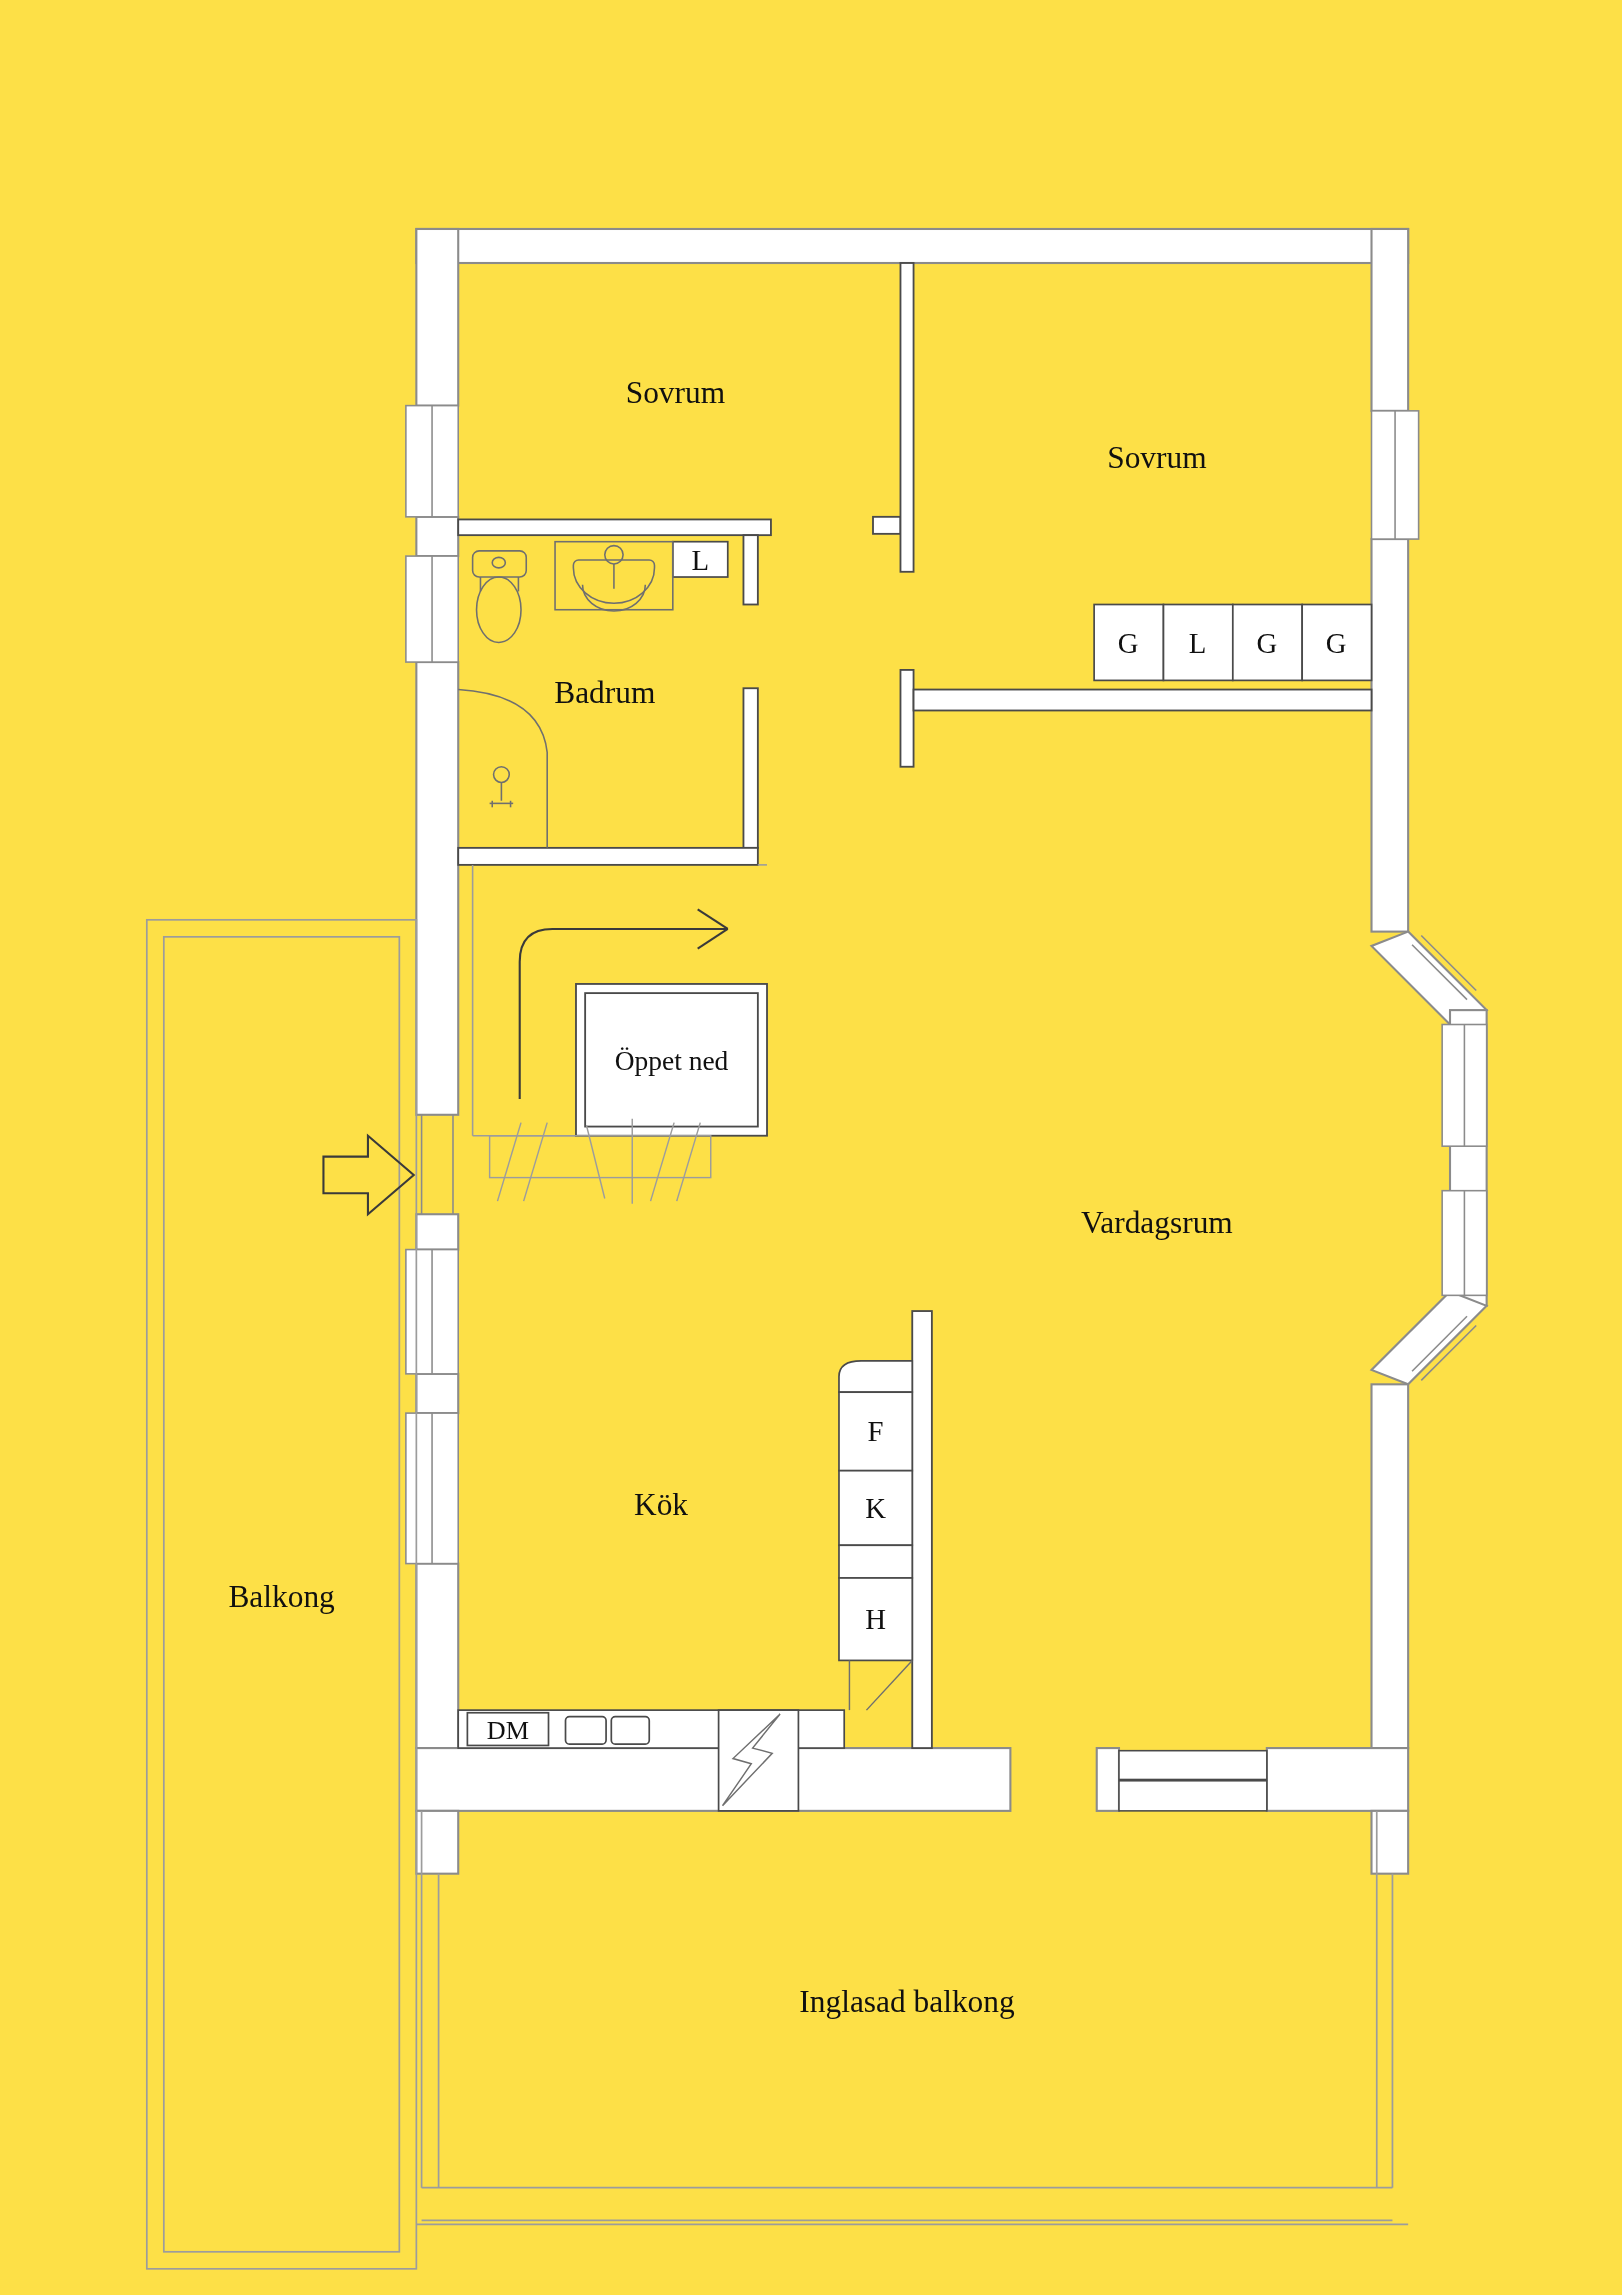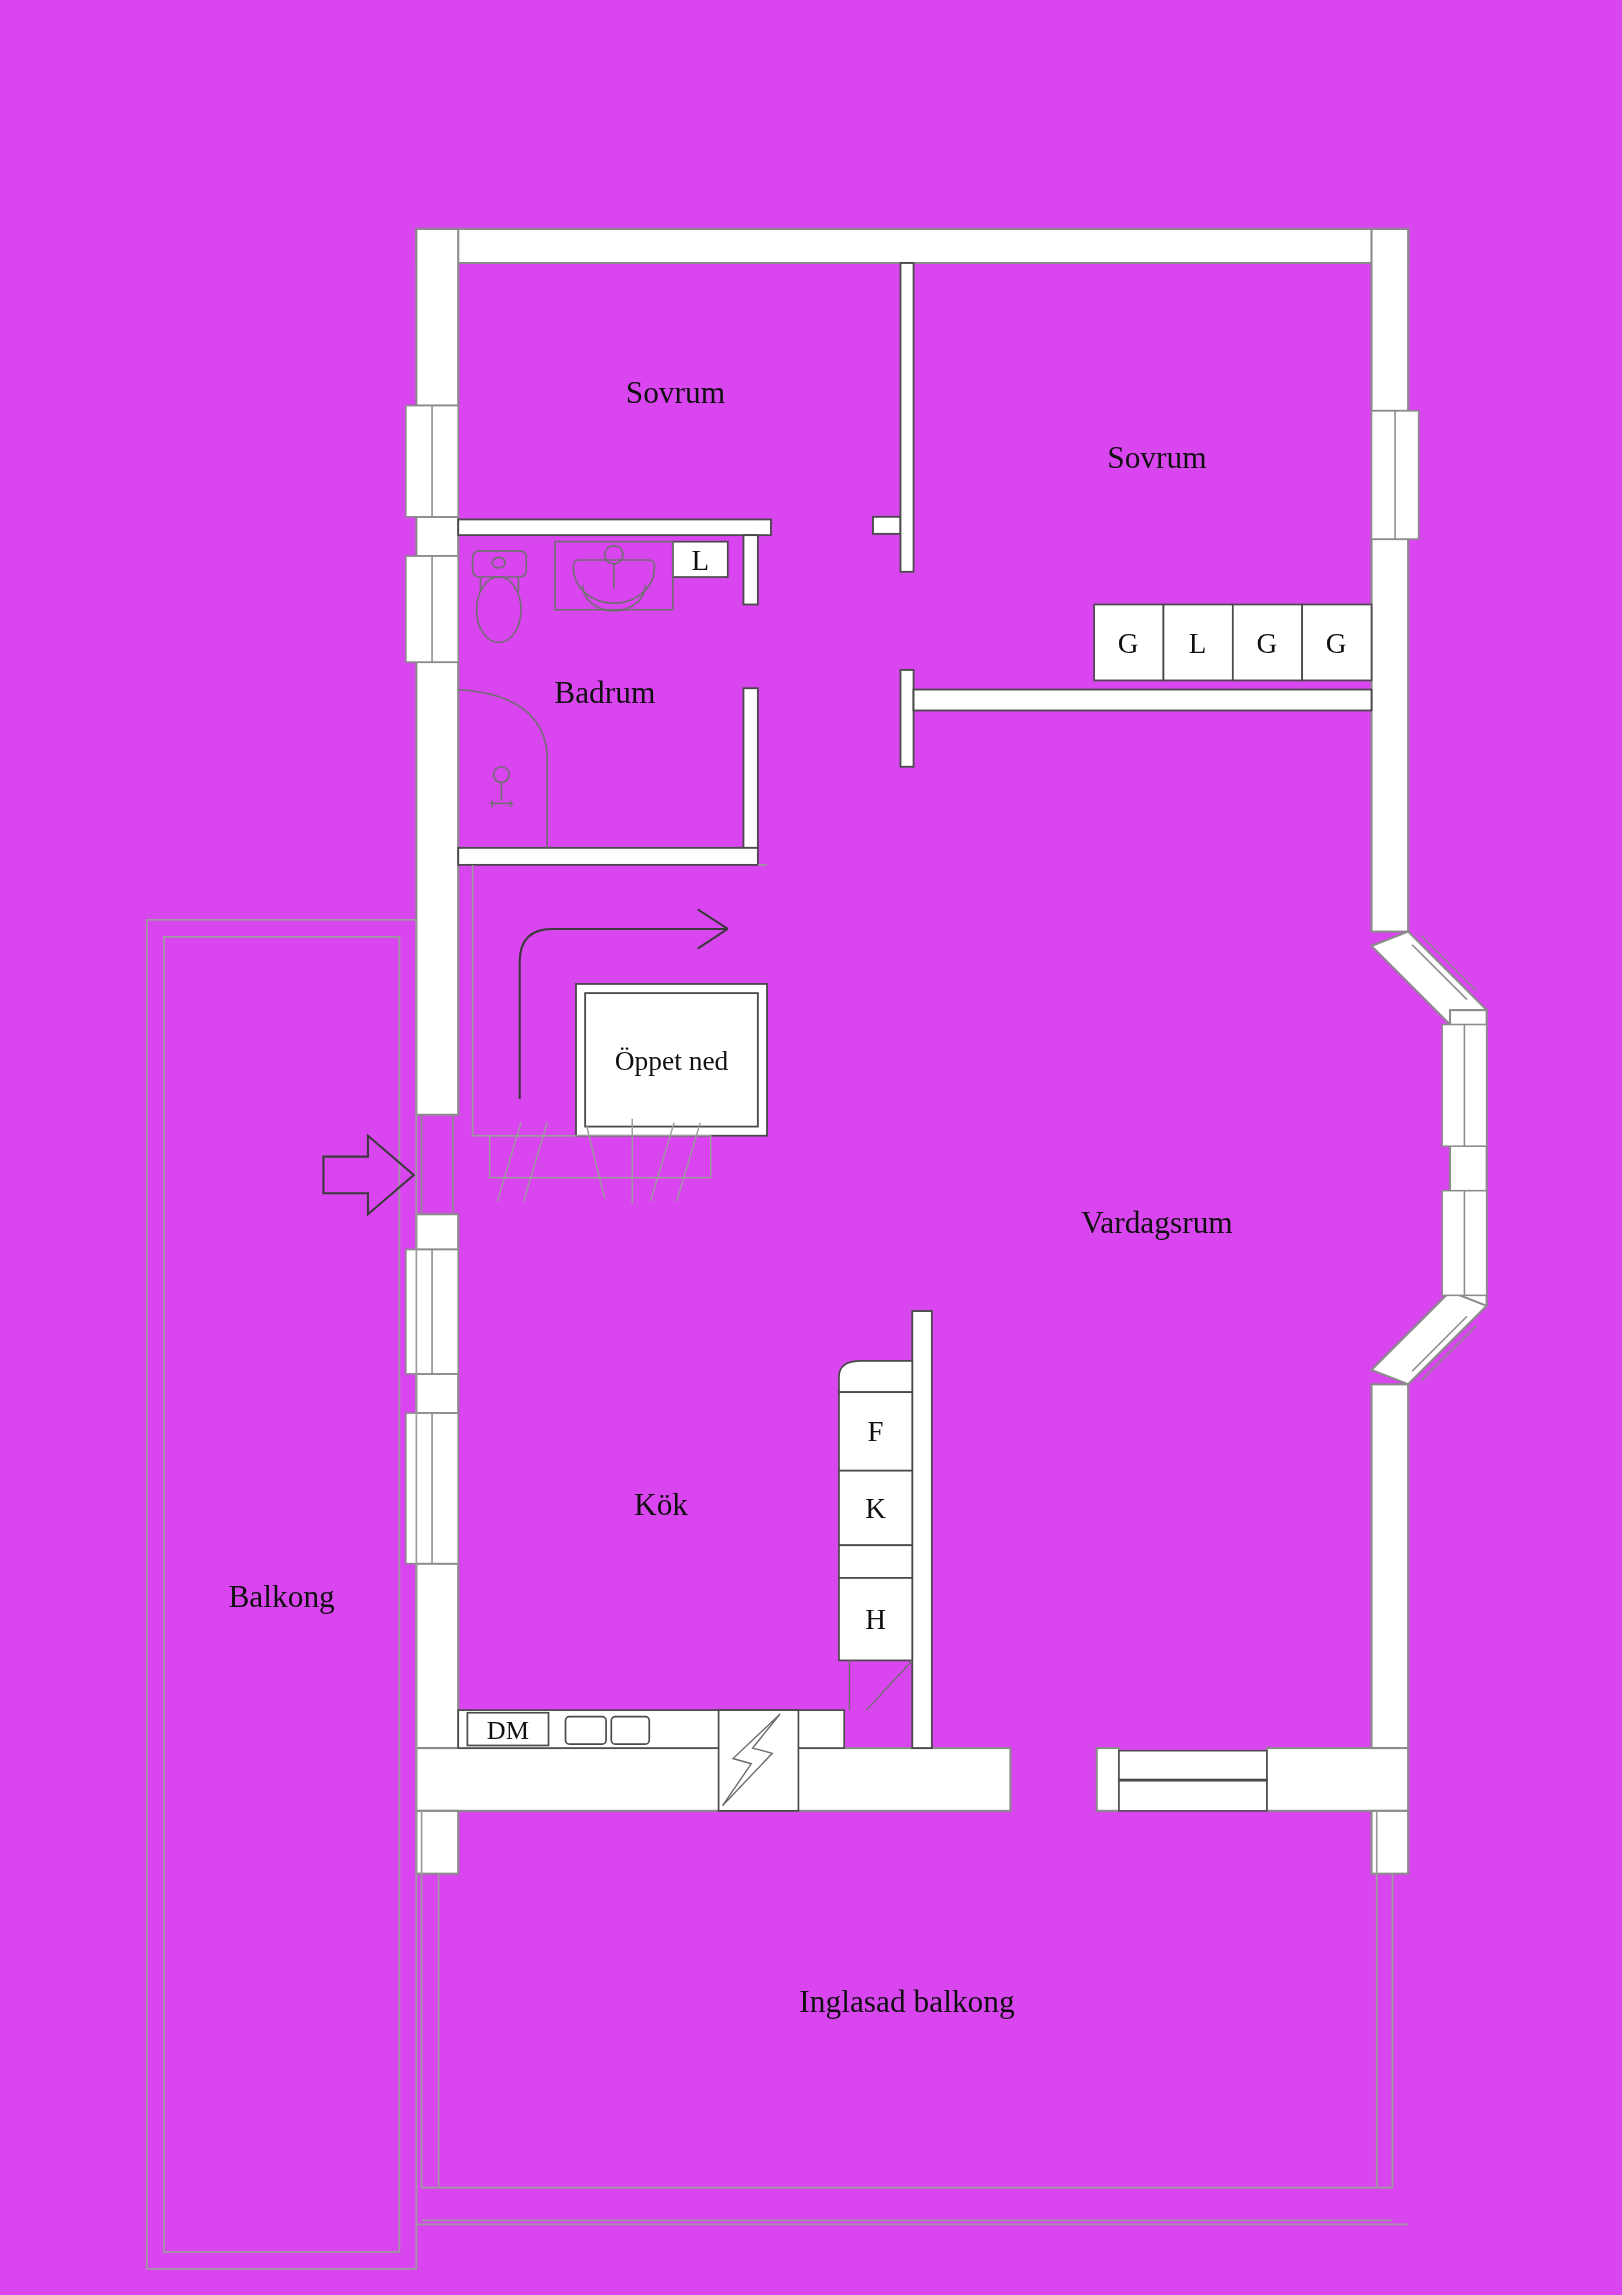--- a/index.html
+++ b/index.html
@@ -1,16 +1,16 @@
 <!DOCTYPE html>
 <html style="font-size:10.5px"><head>
 <meta charset="utf-8">
 <style>
   html,body{margin:0;padding:0;background:#ffffff;}
-  .page{width:1623px;height:2295px;background:#d946ef;position:relative;overflow:hidden;}
+  .page{width:1623px;height:2295px;background:#fde047;position:relative;overflow:hidden;}
   svg{display:block;}
   text{font-family:"Liberation Serif","DejaVu Serif",serif;}
   .room-label{font-size:24px;}
   .small-label{font-size:22px;}
   .dm-label{font-size:20px;}
   .oppet-label{font-size:21px;}
 </style>
 </head>
 <body>
 

